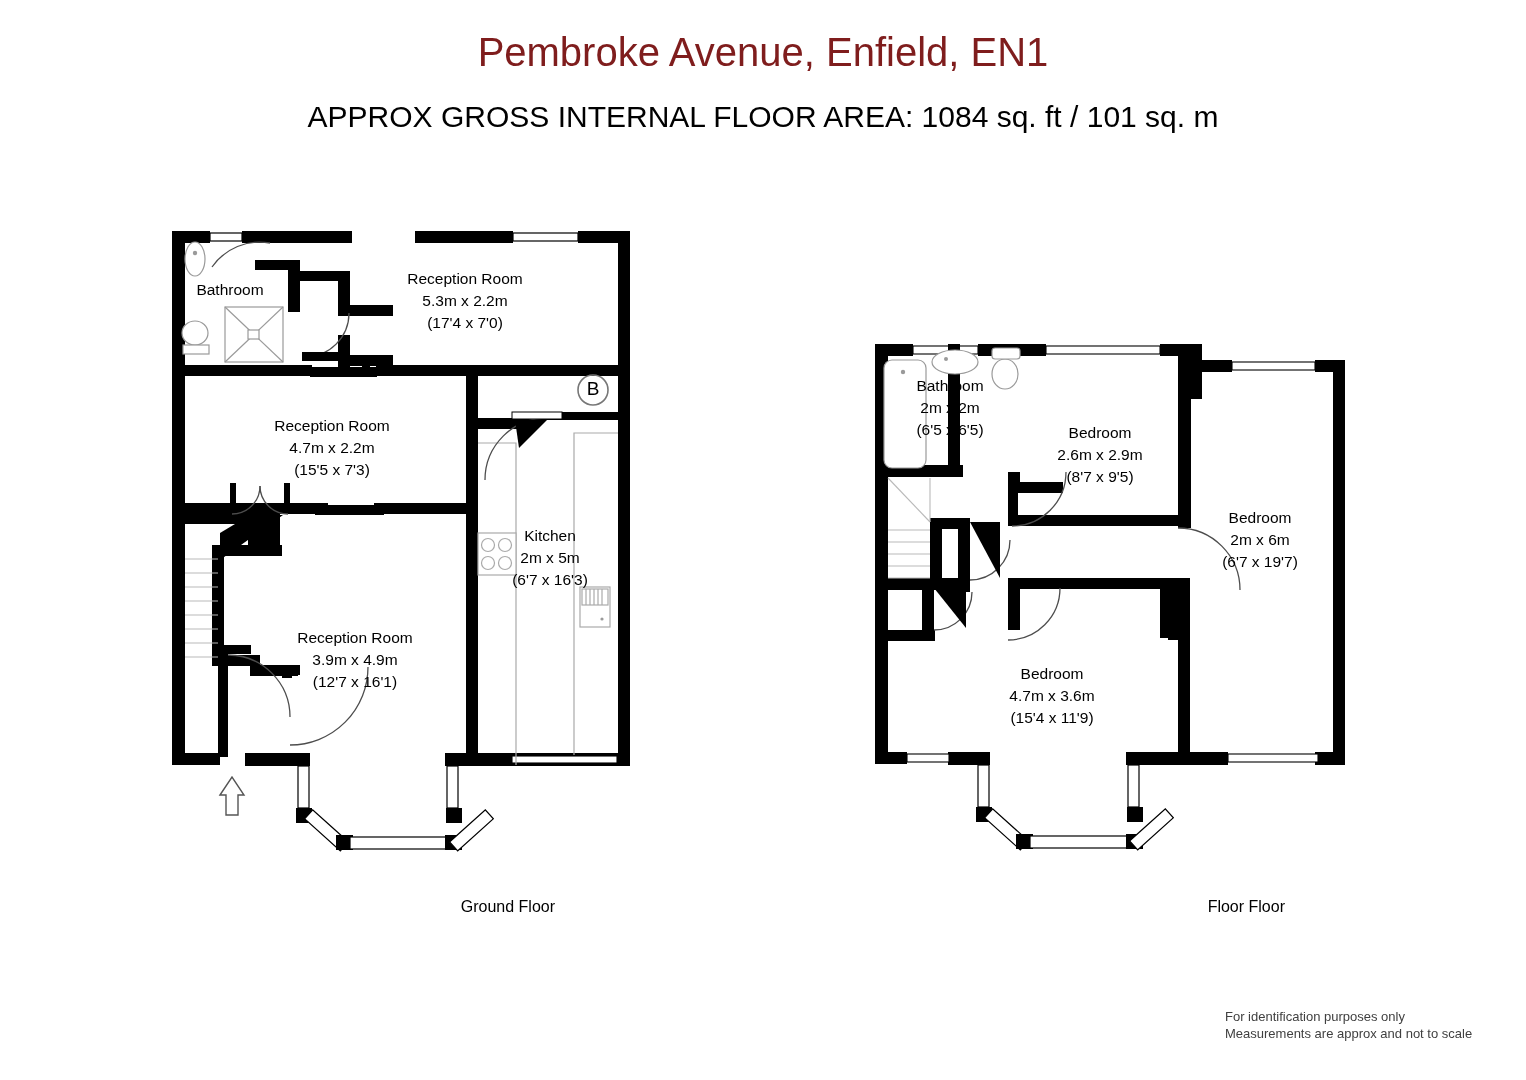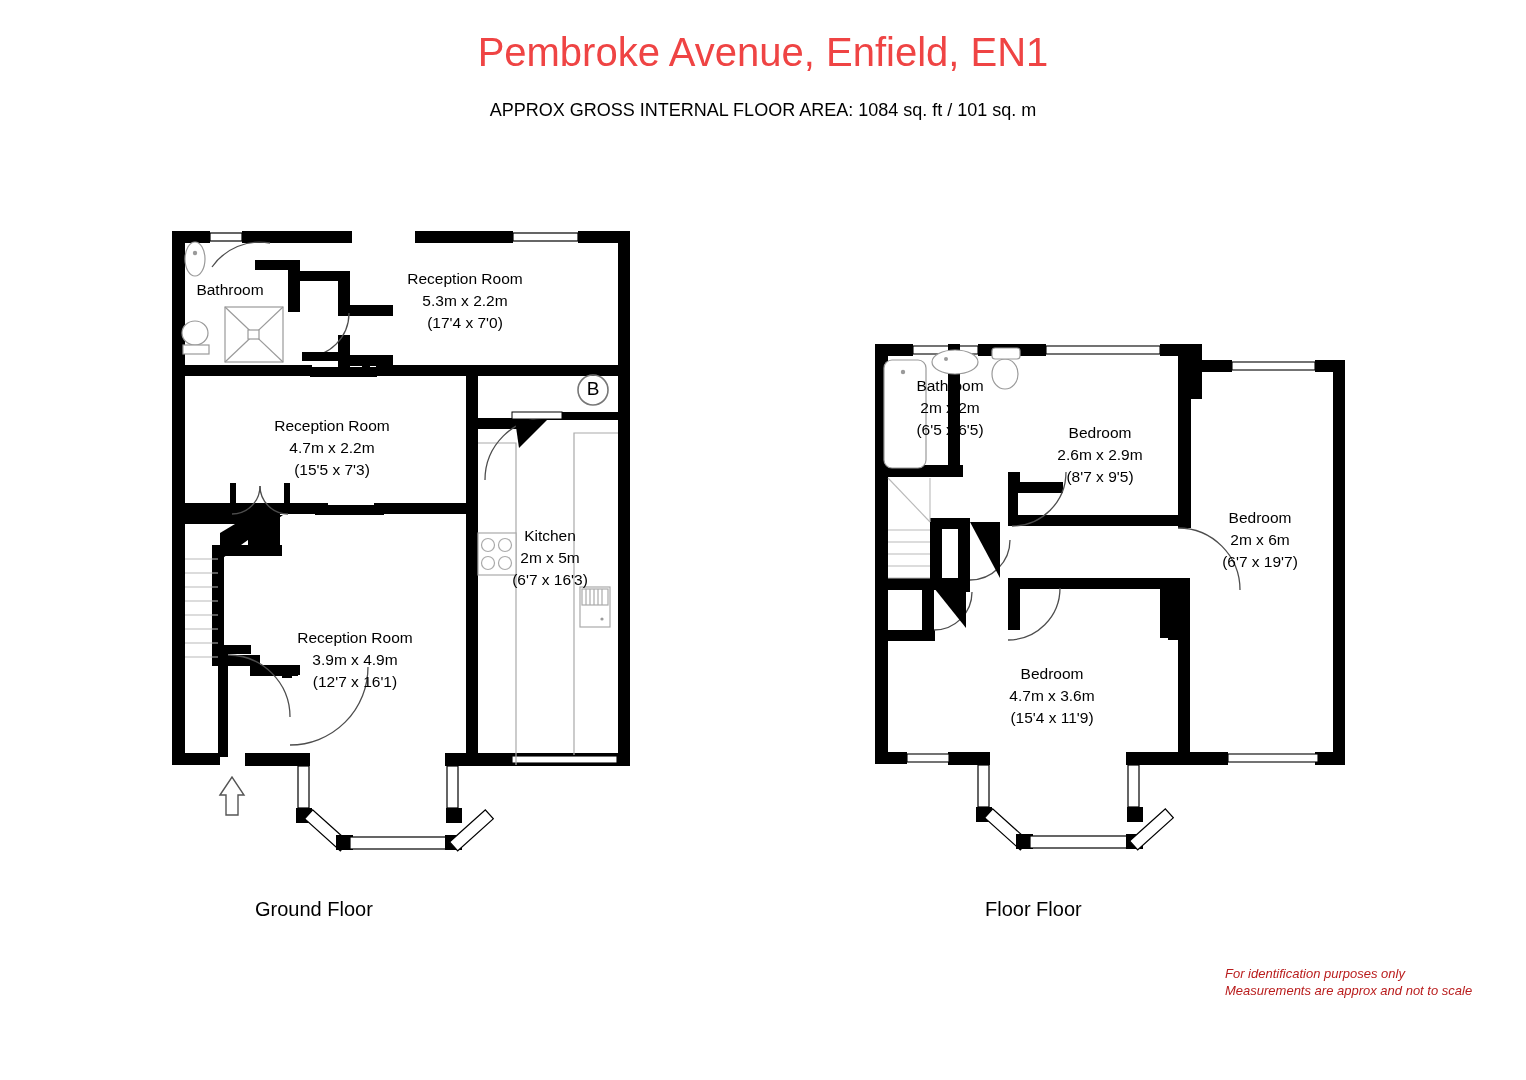--- a/index.html
+++ b/index.html
@@ -23,49 +23,48 @@
   }
   .title {
     position: absolute;
     left: 0;
     top: 30px;
     width: 1526px;
     text-align: center;
     font-size: 40px;
     font-weight: normal;
     letter-spacing: 0px;
-    color: #ef4444;
+    color: #7f1d1d;
   }
   .subtitle {
     position: absolute;
     left: 0;
     top: 100px;
     width: 1526px;
     text-align: center;
-    font-size: 18px;
+    font-size: 30px;
     color: #000;
   }
   .floor-label {
     position: absolute;
-    font-size: 20px;
+    font-size: 16px;
     color: #000;
-    text-align: left;
+    text-align: right;
   }
   #ground-floor-label { left: 255px; top: 898px; width: 300px; }
   #first-floor-label  { left: 985px; top: 898px; width: 300px; }
 
   .disclaimer {
     position: absolute;
     left: 1225px;
-    top: 965px;
+    top: 1008px;
     font-size: 13px;
     line-height: 17px;
-    color: #b91c1c;
+    color: #404040;
     text-align: left;
-    font-style: italic;
   }
   .plan-svg { position: absolute; }
   #ground-plan { left: 150px; top: 215px; }
   #first-plan  { left: 860px; top: 330px; }
 
   .rm-label {
     font-family: "Liberation Sans", sans-serif;
     font-size: 15.5px;
     fill: #000;
     text-anchor: middle;

